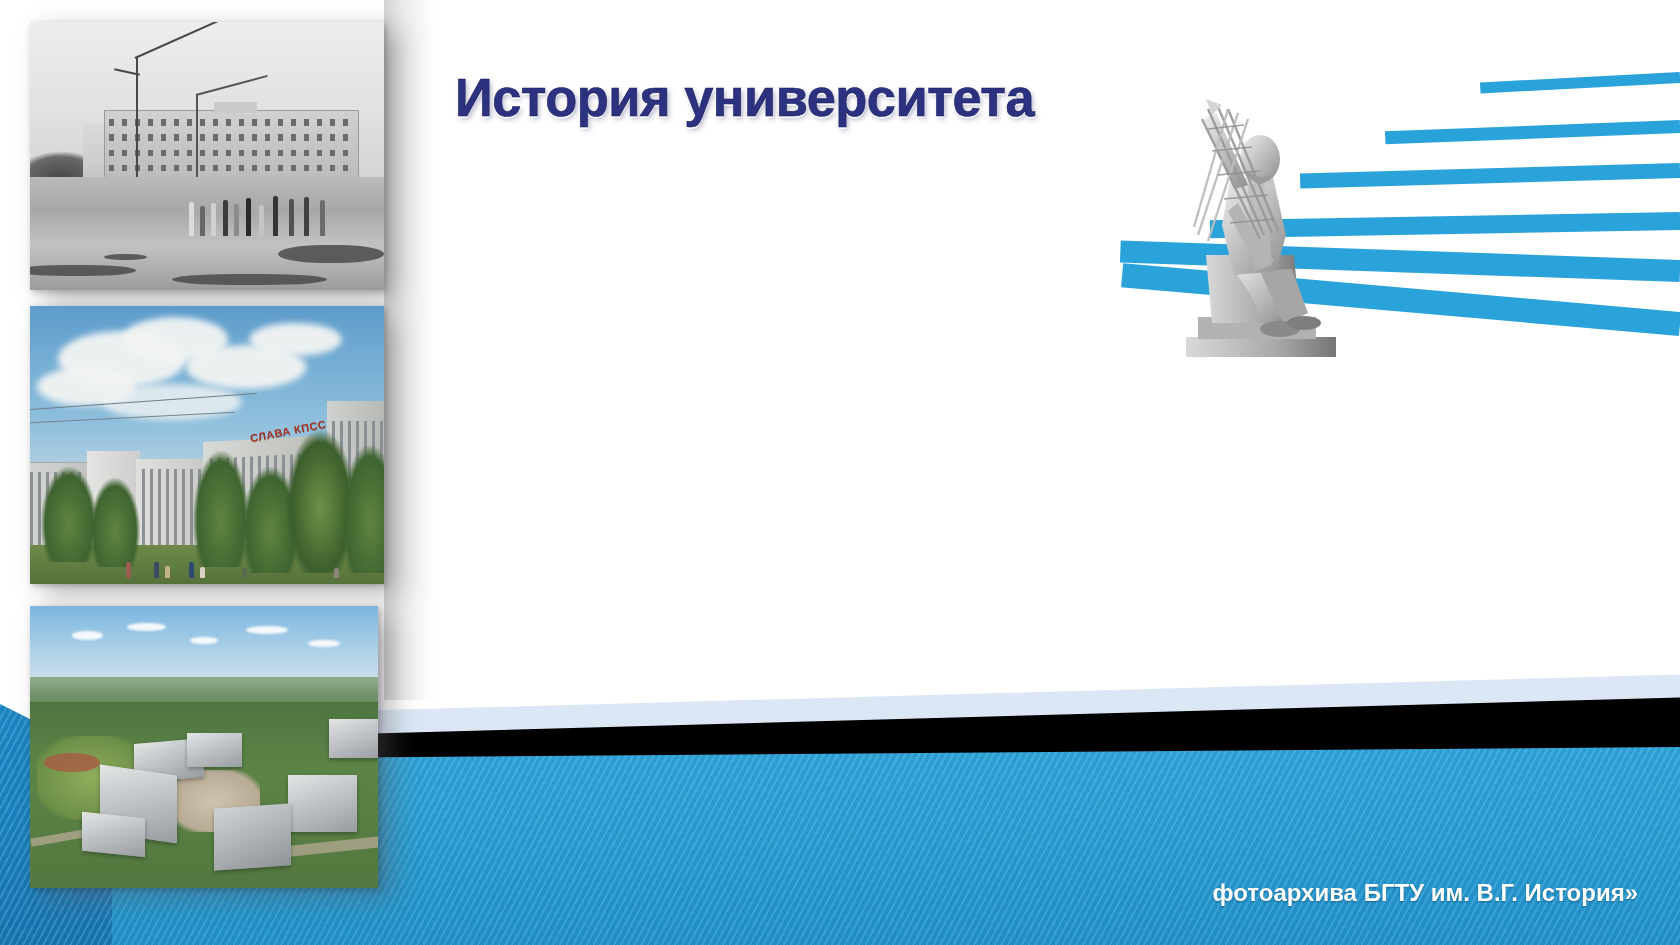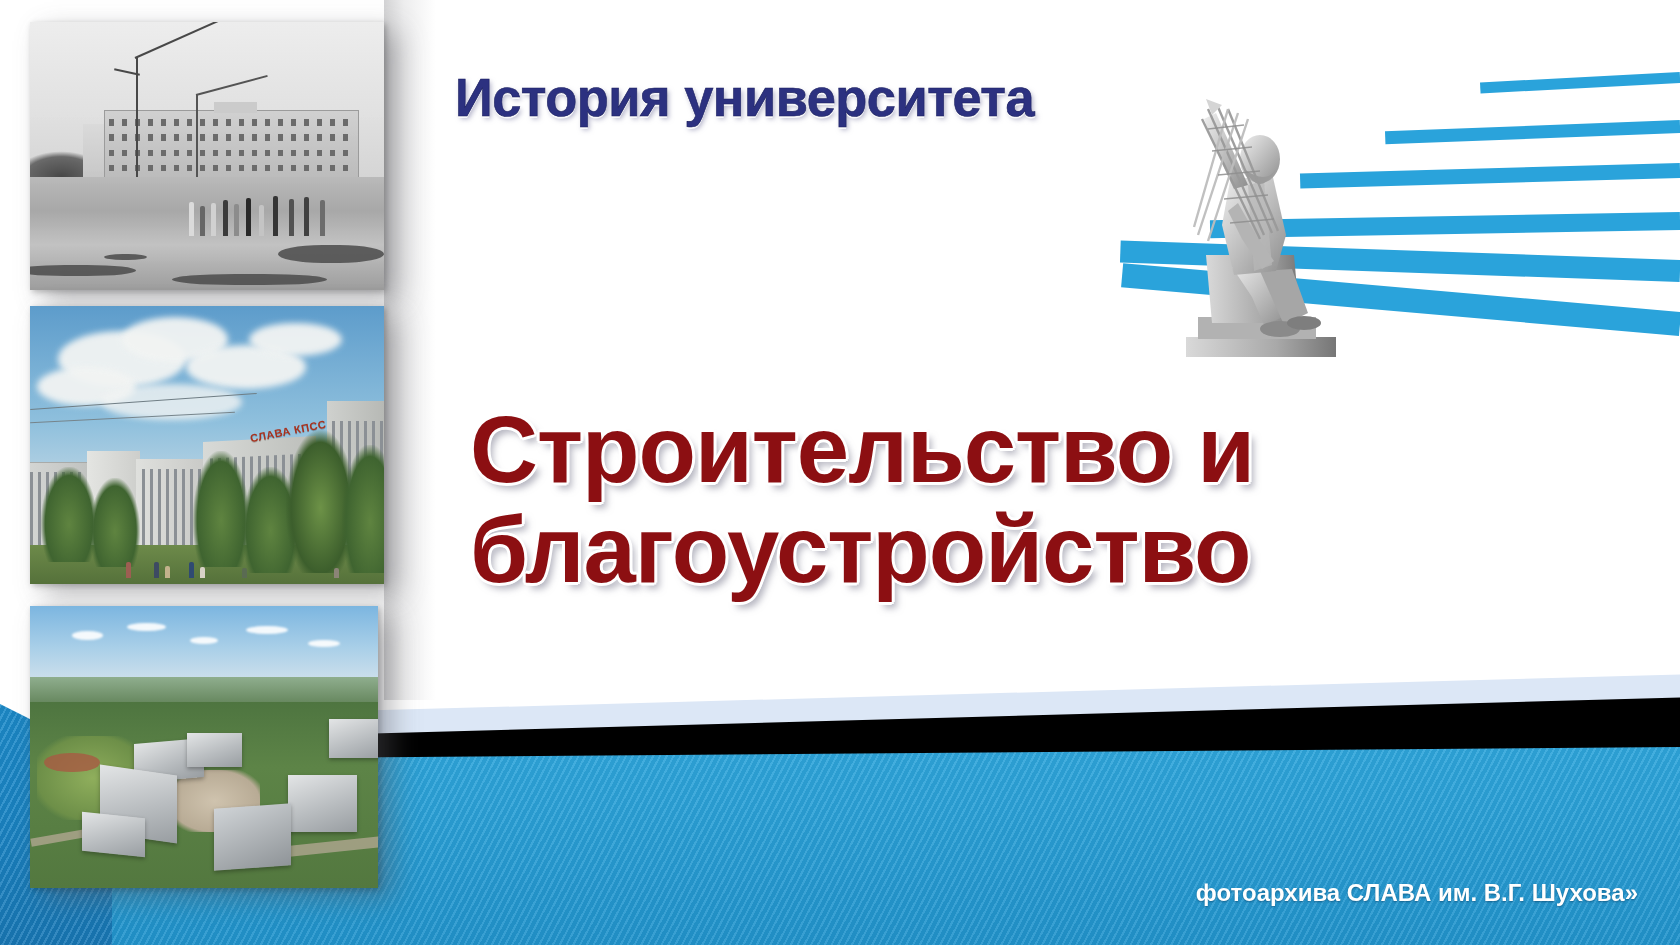--- a/index.html
+++ b/index.html
@@ -370,22 +370,18 @@
         <div class="p3-b p3-b1"></div>
         <div class="p3-b p3-b2"></div>
         <div class="p3-b p3-b5"></div>
       </div>
     </div>
 
   </div>
 
   <div class="kicker">История университета</div>
 
-  <div class="maintitle">
-    <span class="ln ln1">Строительство и</span>
-    <span class="ln ln2">благоустройство</span>
+
+  <div class="credit">
+    <span>фотоархива БГТУ им. В.Г. История»</span>
   </div>
 
-  <div class="credit">
-    <span>фотоархива СЛАВА им. В.Г. Шухова»</span>
-  </div>
-
 </div>
 
 </body></html>

